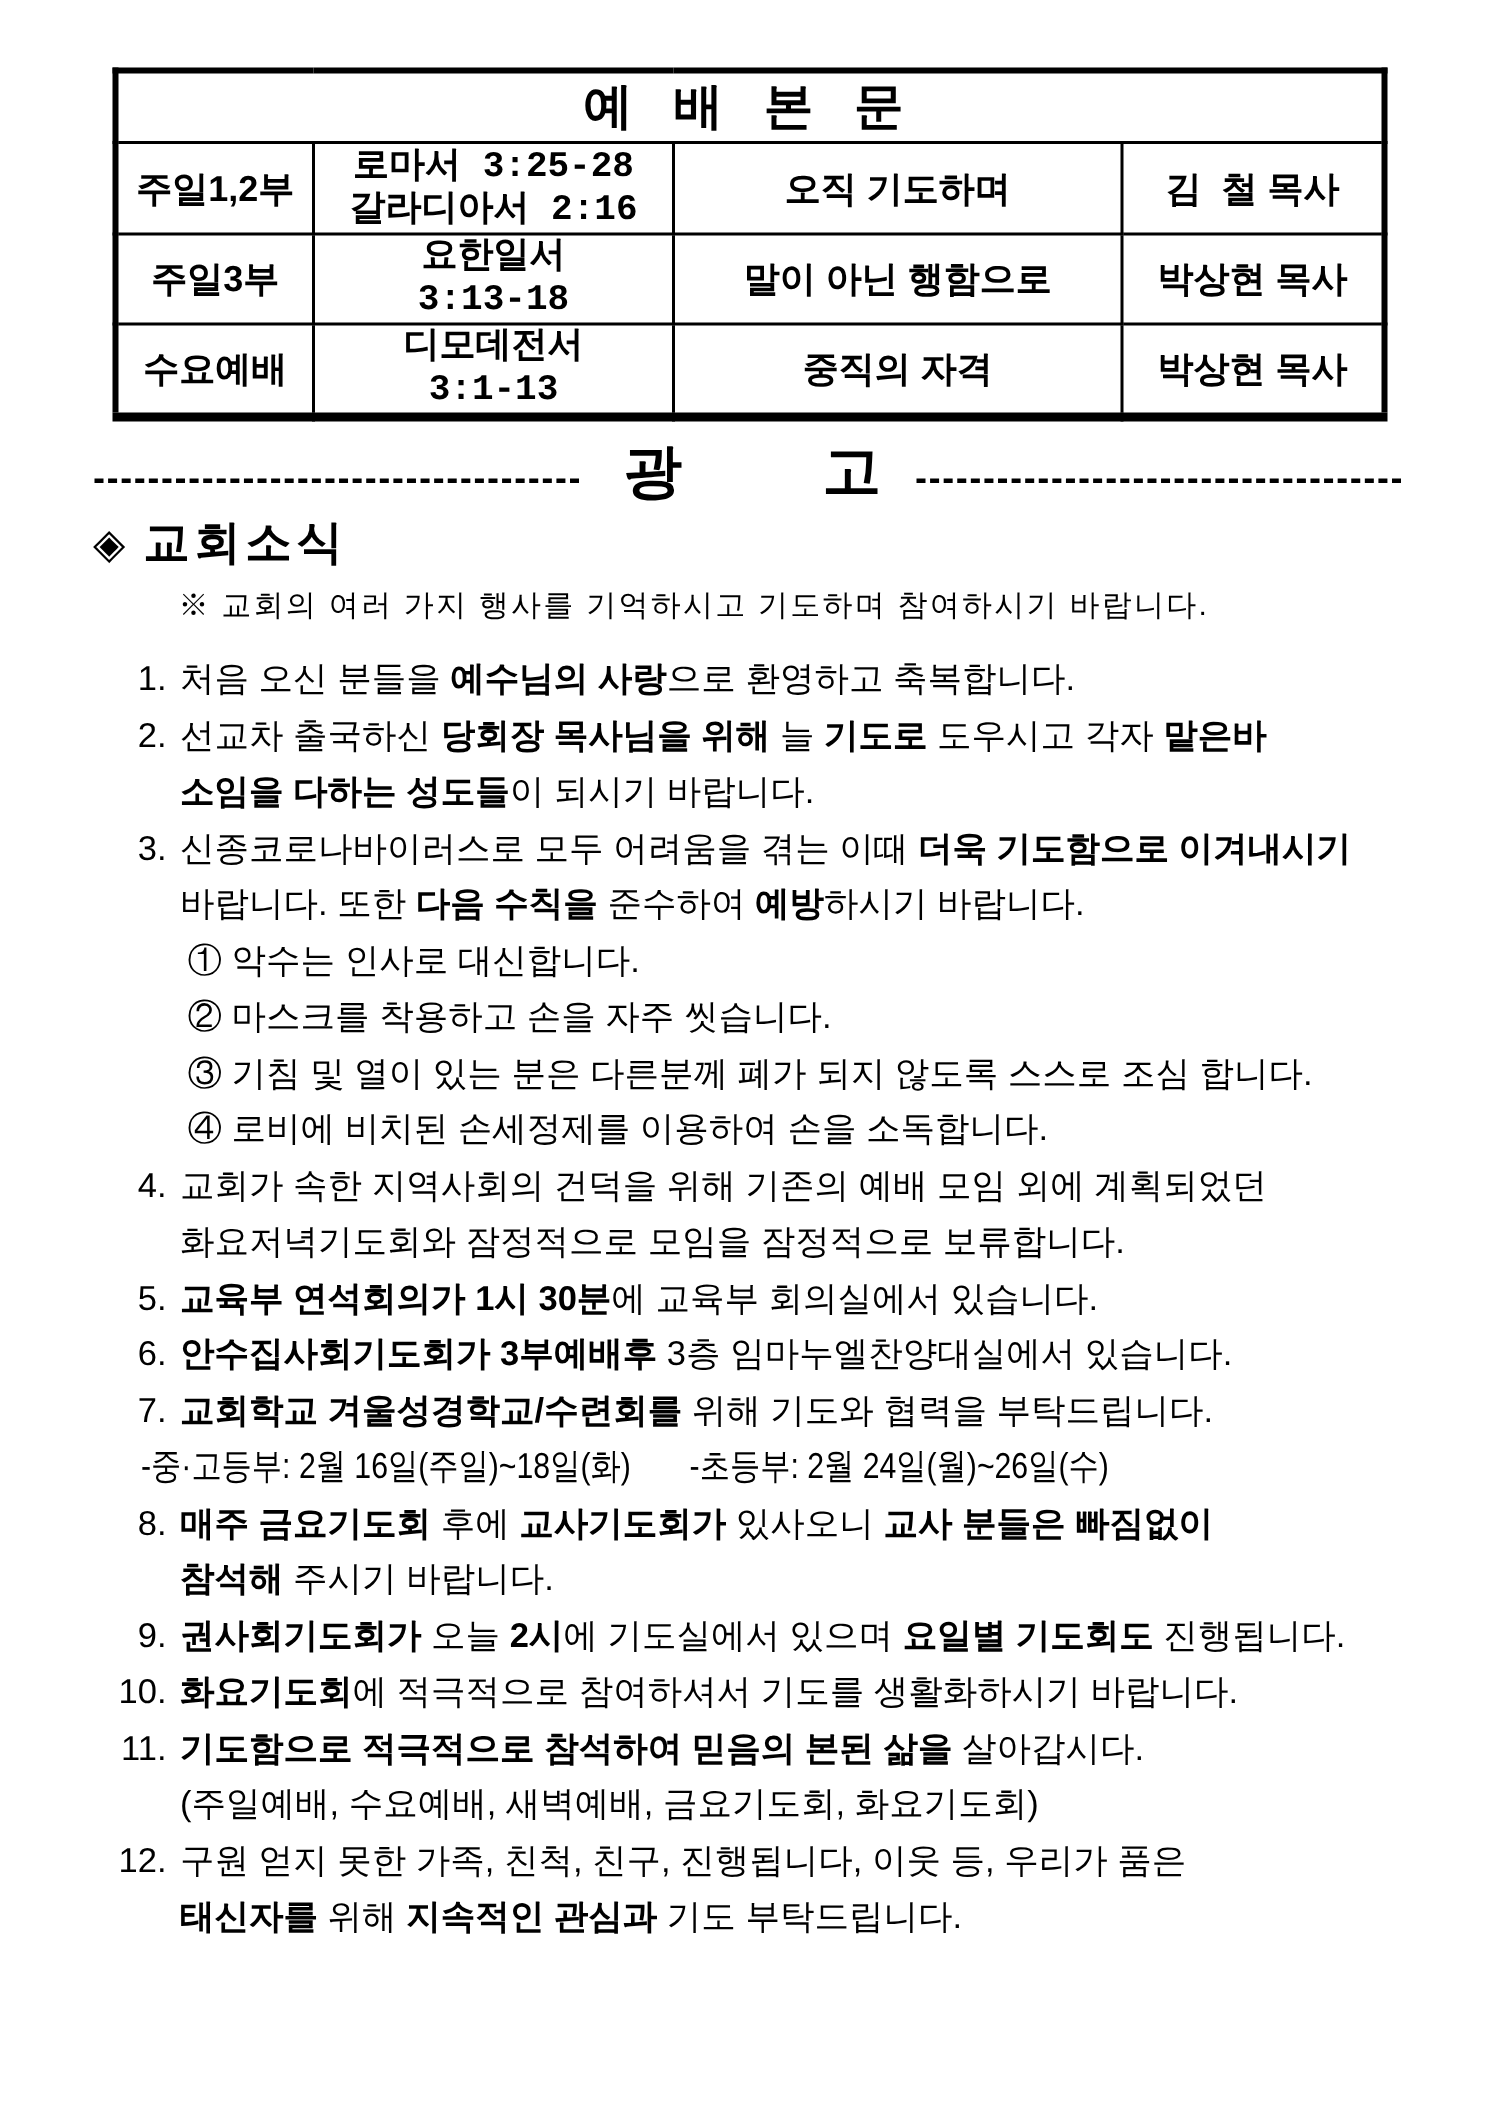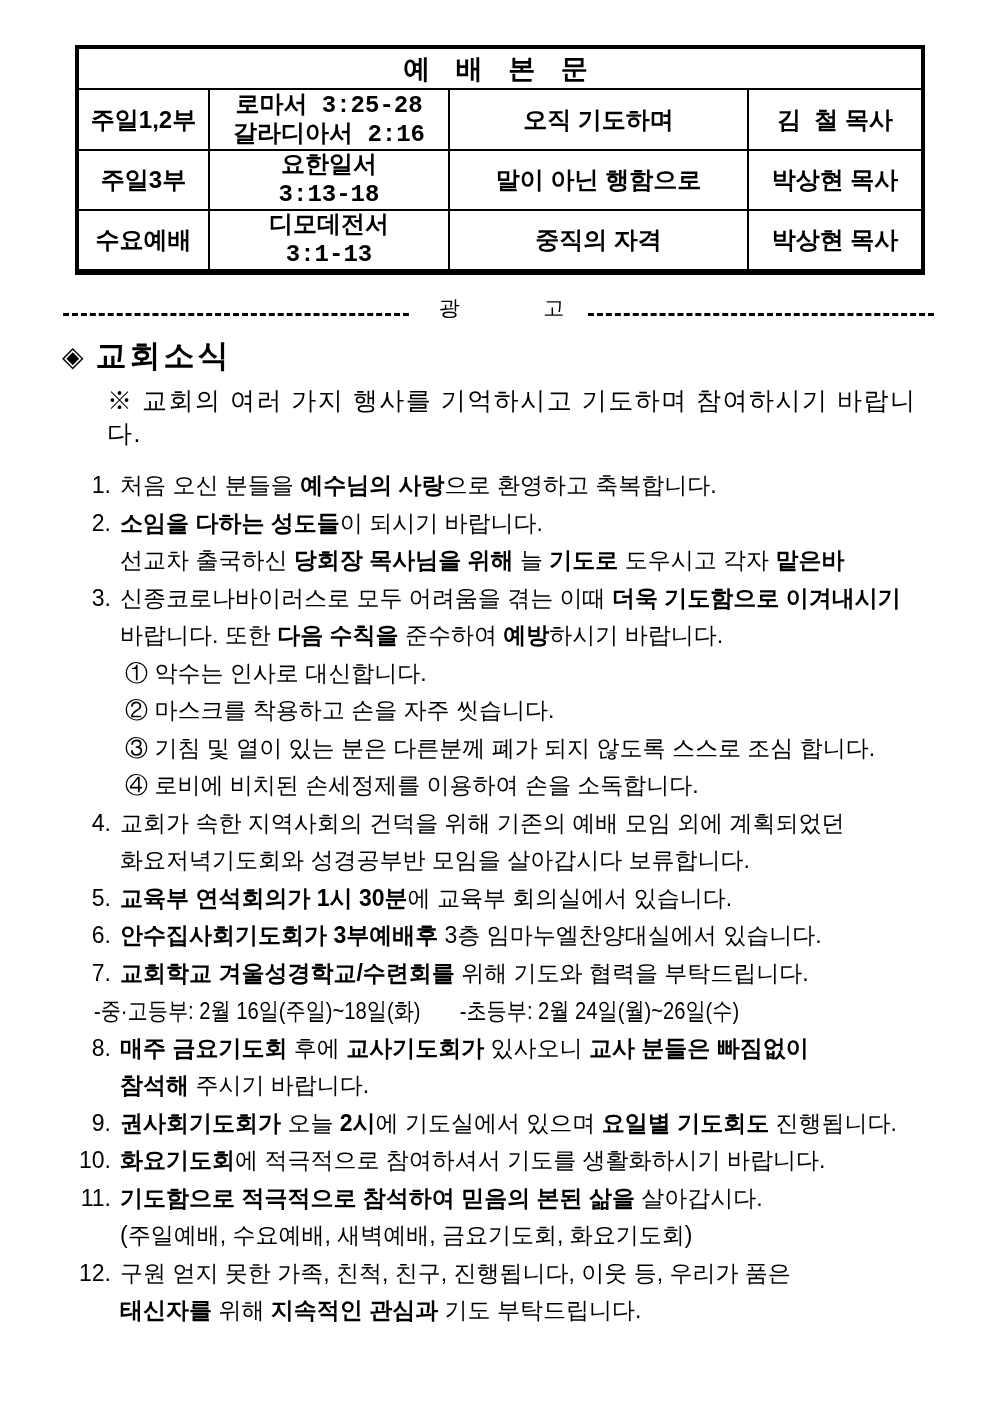--- a/index.html
+++ b/index.html
@@ -22,21 +22,21 @@
   }
   table.worship th, table.worship td {
     border: 2px solid #000;
     text-align: center;
     vertical-align: middle;
     font-weight: bold;
     padding: 0;
   }
   table.worship th {
     height: 42px;
-    font-size: 27px;
+    font-size: 33px;
     letter-spacing: 9px;
     margin-top: 44px;
   }
   table.worship td { font-size: 24px; }
   tr.r { height: 59px; }
   tr.r0 { height: 61px; }
   .scripture div { line-height: 29px; font-family: Liberation Mono, monospace; }
   .pre { white-space: pre-wrap; }
 
   
@@ -44,35 +44,35 @@
     display: flex; align-items: center;
     margin: 12px -12px 0 -12px;
     height: 42px;
   }
   .dash {
     flex: 1; height: 0;
     border-top: 3px dashed #000;
     transform: translateY(6px);
   }
   .divider-label {
-    font-size: 21px; font-weight: normal;
+    font-size: 39px; font-weight: bold;
     letter-spacing: 24px; padding-left: 30px;
     white-space: pre;
   }
 
   
   .section-head {
     margin: 6px 0 0 -13px;
     font-size: 31px; font-weight: bold;
     font-family: "Liberation Serif", serif;
     letter-spacing: 3px;
     display: flex; align-items: center;
   }
   .diamond { font-size: 28px; letter-spacing: 0; margin-right: 12px; font-family: "DejaVu Sans", sans-serif; }
-  .note { margin: 7px 0 0 32px; font-size: 25px; letter-spacing: 1.5px; }
+  .note { margin: 7px 0 0 44px; font-size: 20px; letter-spacing: 1.5px; }
 
   
   .list { margin: 17px 0 0 -9px; font-size: 23px; }
   .item { display: flex; }
   .num { flex: 0 0 45px; width: 45px; text-align: right; line-height: 37.5px; }
   .content { flex: 1; margin-left: 9px; min-width: 0; }
   .line { line-height: 37.5px; white-space: pre-wrap; }
   .line.ind { padding-left: 5px; }
   .line.cond {
     font-size: 24px;
@@ -147,40 +147,40 @@
   <div class="list">
       <div class="item">
         <div class="num">1.</div>
         <div class="content">
           <div class="line"><span>처음 오신 분들을 </span><span class="b">예수님의 사랑</span><span>으로 환영하고 축복합니다.</span></div>
         </div>
       </div>
       <div class="item">
         <div class="num">2.</div>
         <div class="content">
+          <div class="line"><span>선교차 출국하신 </span><span class="b">당회장 목사님을 위해</span><span> 늘 </span><span class="b">기도로</span><span> 도우시고 각자 </span><span class="b">맡은바</span></div>
           <div class="line"><span class="b">소임을 다하는 성도들</span><span>이 되시기 바랍니다.</span></div>
-          <div class="line"><span>선교차 출국하신 </span><span class="b">당회장 목사님을 위해</span><span> 늘 </span><span class="b">기도로</span><span> 도우시고 각자 </span><span class="b">맡은바</span></div>
         </div>
       </div>
       <div class="item">
         <div class="num">3.</div>
         <div class="content">
           <div class="line"><span>신종코로나바이러스로 모두 어려움을 겪는 이때 </span><span class="b">더욱 기도함으로 이겨내시기</span></div>
           <div class="line"><span>바랍니다. 또한 </span><span class="b">다음 수칙을</span><span> 준수하여 </span><span class="b">예방</span><span>하시기 바랍니다.</span></div>
           <div class="line ind"><span>① 악수는 인사로 대신합니다.</span></div>
           <div class="line ind"><span>② 마스크를 착용하고 손을 자주 씻습니다.</span></div>
           <div class="line ind"><span>③ 기침 및 열이 있는 분은 다른분께 폐가 되지 않도록 스스로 조심 합니다.</span></div>
           <div class="line ind"><span>④ 로비에 비치된 손세정제를 이용하여 손을 소독합니다.</span></div>
         </div>
       </div>
       <div class="item">
         <div class="num">4.</div>
         <div class="content">
           <div class="line"><span>교회가 속한 지역사회의 건덕을 위해 기존의 예배 모임 외에 계획되었던</span></div>
-          <div class="line"><span>화요저녁기도회와 성경공부반 모임을 살아갑시다 보류합니다.</span></div>
+          <div class="line"><span>화요저녁기도회와 잠정적으로 모임을 잠정적으로 보류합니다.</span></div>
         </div>
       </div>
       <div class="item">
         <div class="num">5.</div>
         <div class="content">
           <div class="line"><span class="b">교육부 연석회의가 1시 30분</span><span>에 교육부 회의실에서 있습니다.</span></div>
         </div>
       </div>
       <div class="item">
         <div class="num">6.</div>

